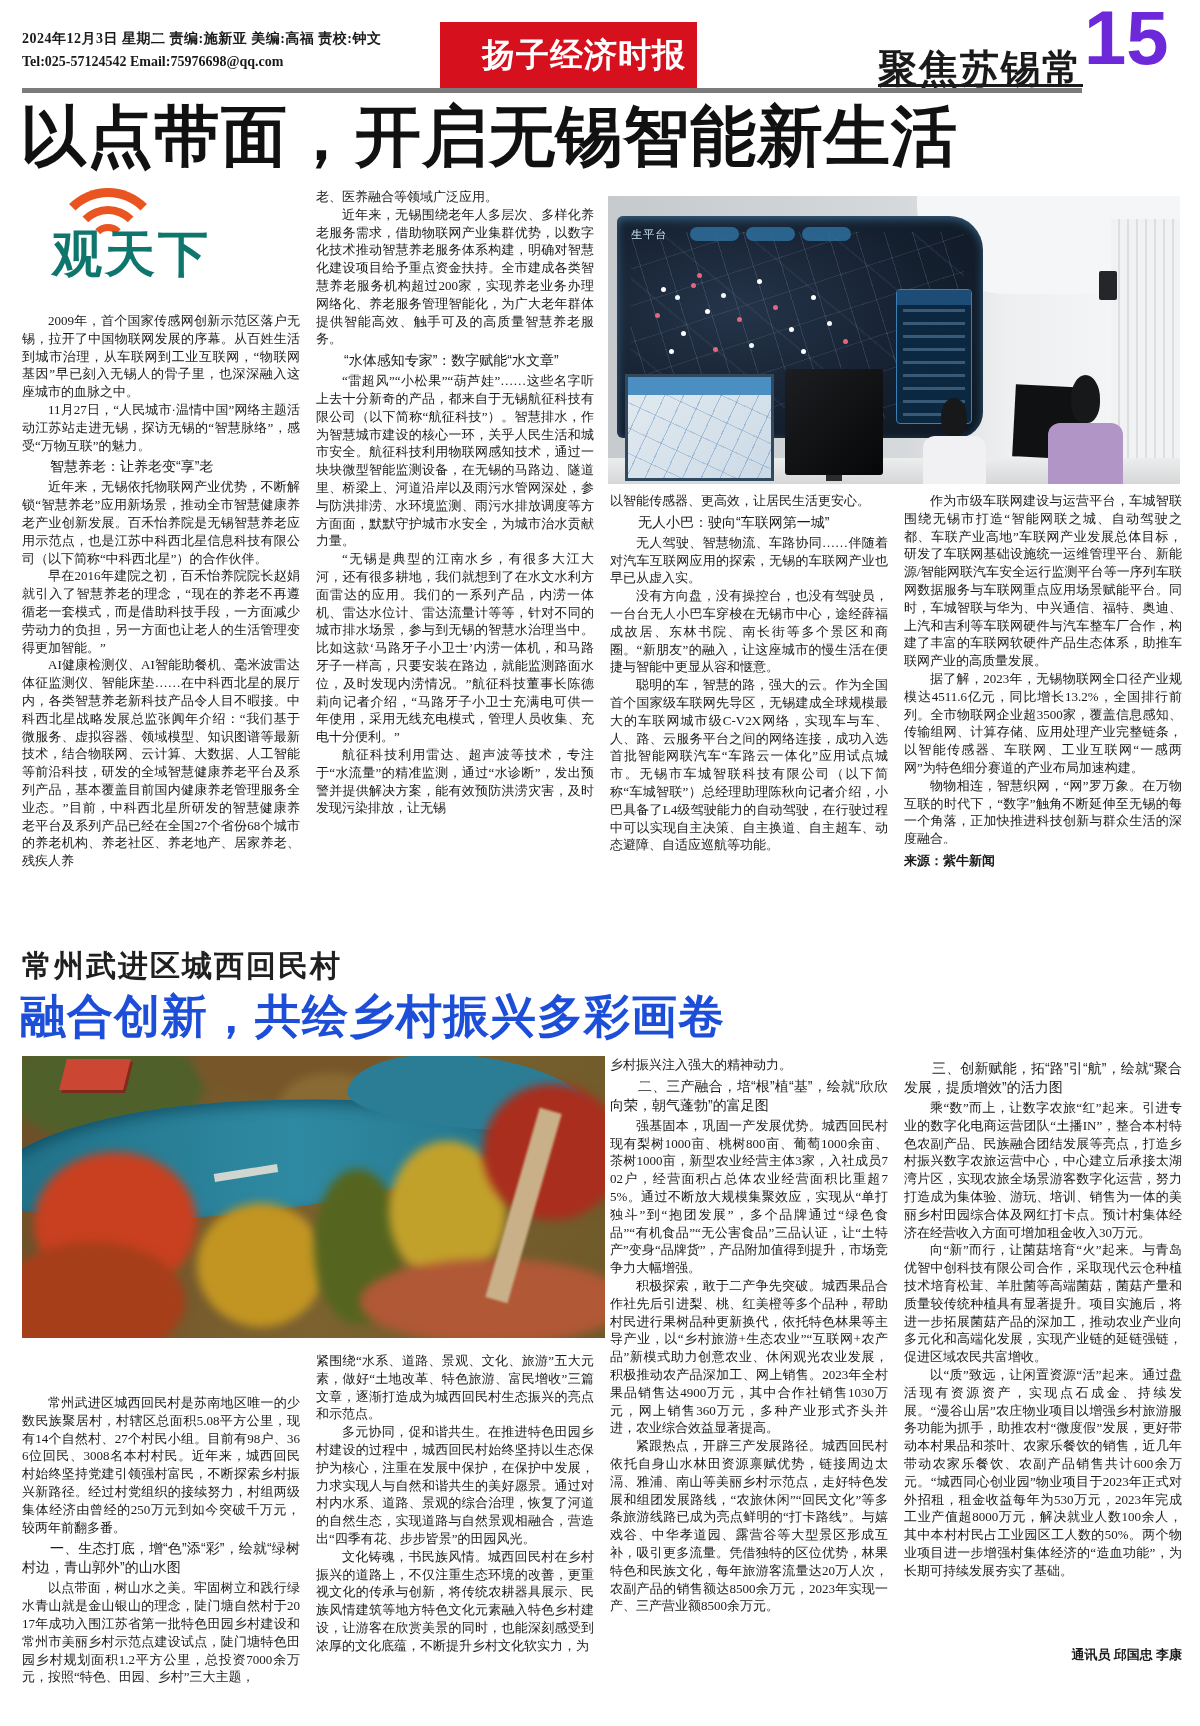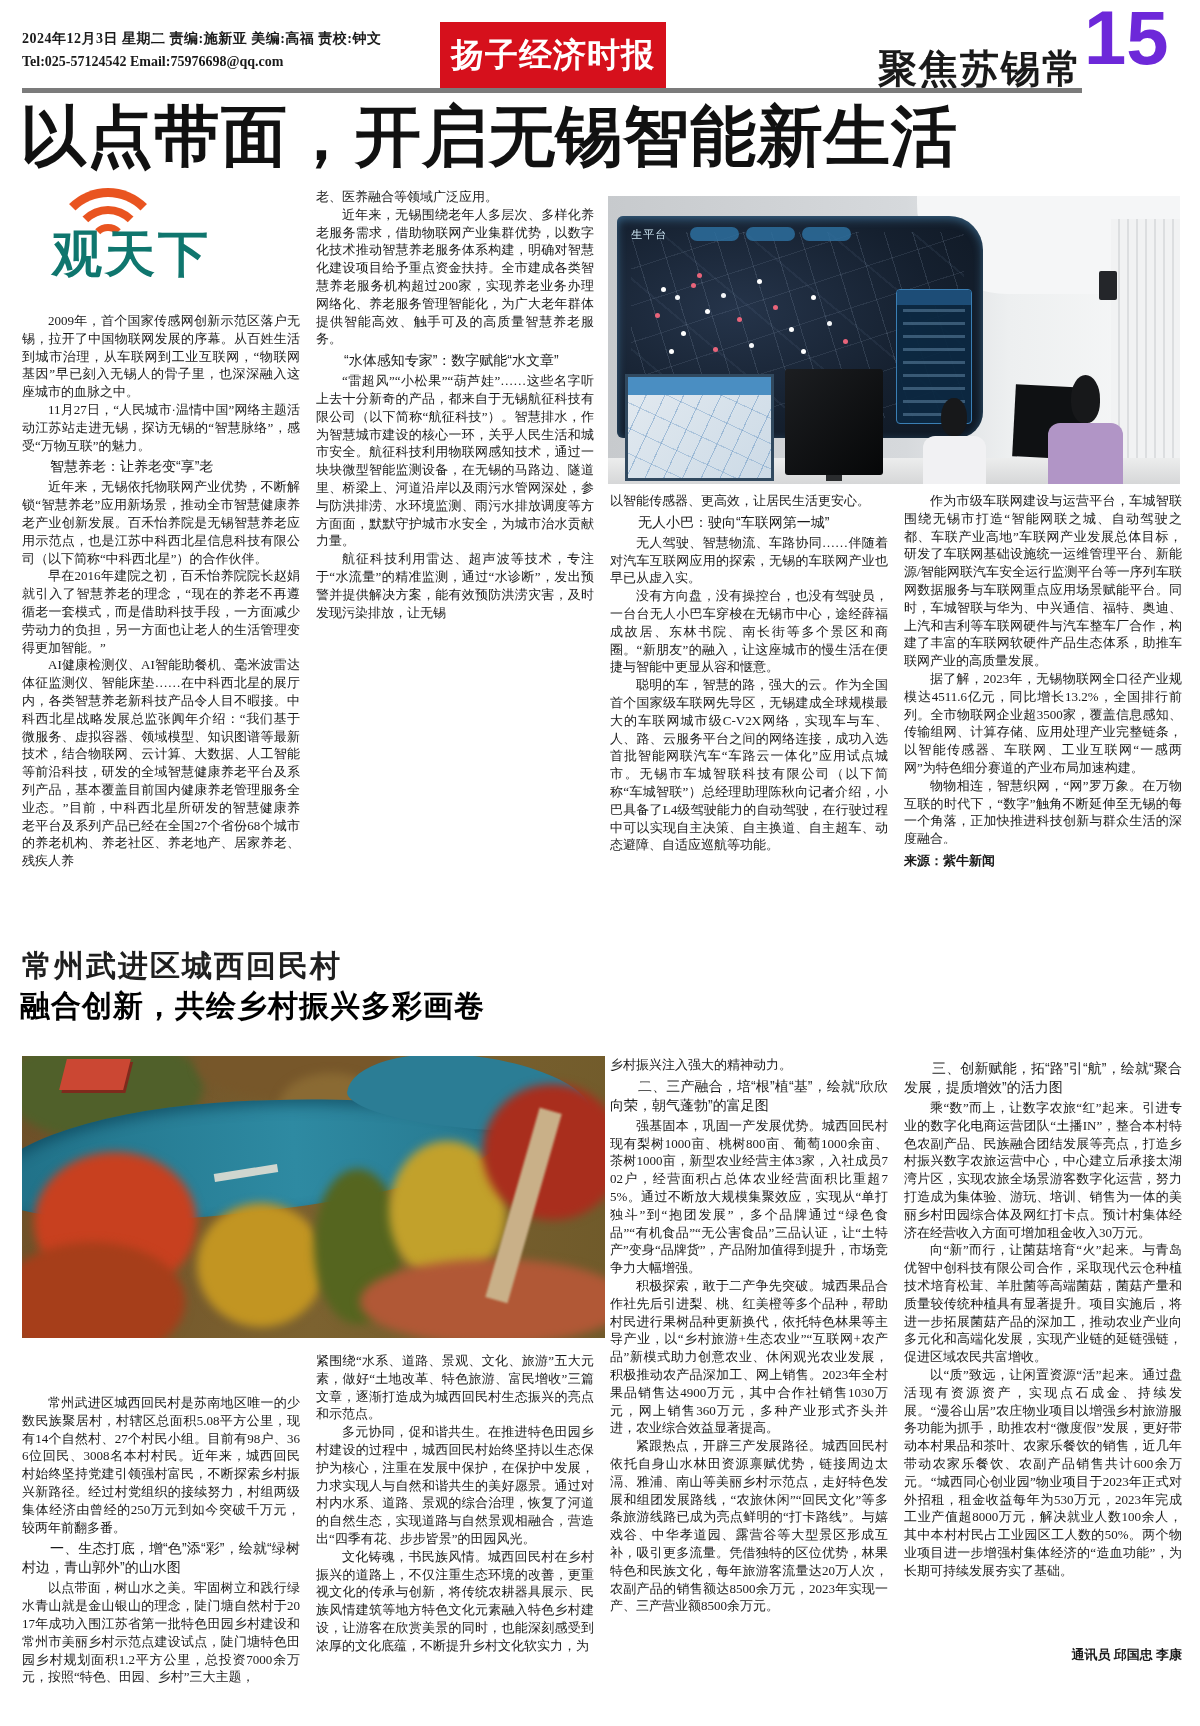--- a/index.html
+++ b/index.html
@@ -5,33 +5,33 @@
   html,body{margin:0;padding:0;background:#e8e8e8;}
   .page{position:relative;width:1200px;height:1726px;background:#ffffff;overflow:hidden;
         font-family:"Liberation Serif","DejaVu Serif",serif;color:#1a1a1a;}
   .abs{position:absolute;}
 
   
   .mast-dateline{left:22px;top:30px;font-size:14px;font-weight:bold;letter-spacing:.5px;}
   .mast-contact{left:22px;top:54px;font-size:14px;font-weight:bold;}
   .mast-logo{left:440px;top:22px;width:226px;height:66px;background:#d6101c;color:#fff;
              display:flex;align-items:center;justify-content:center;font-size:33px;font-weight:900;
-             font-family:"Liberation Sans","DejaVu Sans",sans-serif;letter-spacing:1px;}
+             font-family:"Liberation Sans","DejaVu Sans",sans-serif;letter-spacing:1px;padding-left:31px;}
   .mast-section{left:878px;top:42px;font-size:39px;font-weight:900;
-                font-family:"Liberation Sans","DejaVu Sans",sans-serif;letter-spacing:2px;}
+                font-family:"Liberation Sans","DejaVu Sans",sans-serif;letter-spacing:2px;text-decoration:underline;}
   .mast-page{left:1084px;top:0;font-size:76px;font-weight:900;color:#6d28d9;line-height:1;
              font-family:Liberation Sans, sans-serif;}
   .mast-rule{left:22px;top:88px;width:1060px;height:5px;background:#7b7b7b;}
 
   
   .a1-headline{left:20px;top:100px;width:1160px;margin:0;font-size:66px;line-height:1.1;font-weight:900;
                font-family:"Liberation Sans","DejaVu Sans",sans-serif;letter-spacing:1px;color:#111;}
   .a2-kicker{left:22px;top:946px;font-size:30px;font-weight:700;color:#202020;margin:0;
              font-family:"Liberation Sans","DejaVu Sans",sans-serif;letter-spacing:2px;}
-  .a2-headline{left:20px;top:986px;width:900px;margin:0;font-size:30px;font-weight:900;color:#000000;
+  .a2-headline{left:20px;top:986px;width:900px;margin:0;font-size:46px;font-weight:900;color:#1d4ed8;
                font-family:"Liberation Sans","DejaVu Sans",sans-serif;letter-spacing:1px;}
 
   
   .col{overflow:hidden;font-size:13px;line-height:17.8px;text-align:justify;text-justify:inter-character;
        word-break:break-all;}
   .col p{margin:0;}
   .blk-p{text-indent:2em;}
   .blk-pn{text-indent:0;}
   .blk-h{text-indent:2em;font-weight:400;font-size:14px;line-height:19px;margin:3px 0 2px 0 !important;
          font-family:"Liberation Sans","DejaVu Sans",sans-serif;}
@@ -156,20 +156,21 @@
         <p class="blk-p">早在2016年建院之初，百禾怡养院院长赵娟就引入了智慧养老的理念，“现在的养老不再遵循老一套模式，而是借助科技手段，一方面减少劳动力的负担，另一方面也让老人的生活管理变得更加智能。”</p>
         <p class="blk-p">AI健康检测仪、AI智能助餐机、毫米波雷达体征监测仪、智能床垫……在中科西北星的展厅内，各类智慧养老新科技产品令人目不暇接。中科西北星战略发展总监张阗年介绍：“我们基于微服务、虚拟容器、领域模型、知识图谱等最新技术，结合物联网、云计算、大数据、人工智能等前沿科技，研发的全域智慧健康养老平台及系列产品，基本覆盖目前国内健康养老管理服务全业态。”目前，中科西北星所研发的智慧健康养老平台及系列产品已经在全国27个省份68个城市的养老机构、养老社区、养老地产、居家养老、残疾人养</p>
       </div>
   </div>
 
   <div class="abs col a1c2">
       <p class="blk-pn">老、医养融合等领域广泛应用。</p>
       <p class="blk-p">近年来，无锡围绕老年人多层次、多样化养老服务需求，借助物联网产业集群优势，以数字化技术推动智慧养老服务体系构建，明确对智慧化建设项目给予重点资金扶持。全市建成各类智慧养老服务机构超过200家，实现养老业务办理网络化、养老服务管理智能化，为广大老年群体提供智能高效、触手可及的高质量智慧养老服务。</p>
       <p class="blk-h">“水体感知专家”：数字赋能“水文章”</p>
       <p class="blk-p">“雷超风”“小松果”“葫芦娃”……这些名字听上去十分新奇的产品，都来自于无锡航征科技有限公司（以下简称“航征科技”）。智慧排水，作为智慧城市建设的核心一环，关乎人民生活和城市安全。航征科技利用物联网感知技术，通过一块块微型智能监测设备，在无锡的马路边、隧道里、桥梁上、河道沿岸以及雨污水管网深处，参与防洪排涝、水环境监测、雨污水排放调度等方方面面，默默守护城市水安全，为城市治水贡献力量。</p>
+      <p class="blk-p">“无锡是典型的江南水乡，有很多大江大河，还有很多耕地，我们就想到了在水文水利方面雷达的应用。我们的一系列产品，内涝一体机、雷达水位计、雷达流量计等等，针对不同的城市排水场景，参与到无锡的智慧水治理当中。比如这款‘马路牙子小卫士’内涝一体机，和马路牙子一样高，只要安装在路边，就能监测路面水位，及时发现内涝情况。”航征科技董事长陈德莉向记者介绍，“马路牙子小卫士充满电可供一年使用，采用无线充电模式，管理人员收集、充电十分便利。”</p>
       <p class="blk-p">航征科技利用雷达、超声波等技术，专注于“水流量”的精准监测，通过“水诊断”，发出预警并提供解决方案，能有效预防洪涝灾害，及时发现污染排放，让无锡</p>
     </div>
 
   <div class="abs photo1">
     <div class="p1-ceil"></div>
     <div class="p1-blinds"></div>
     <div class="p1-screen">
       <div class="p1-map"></div>
       <div class="p1-pins"></div>
       <div class="p1-pills">

